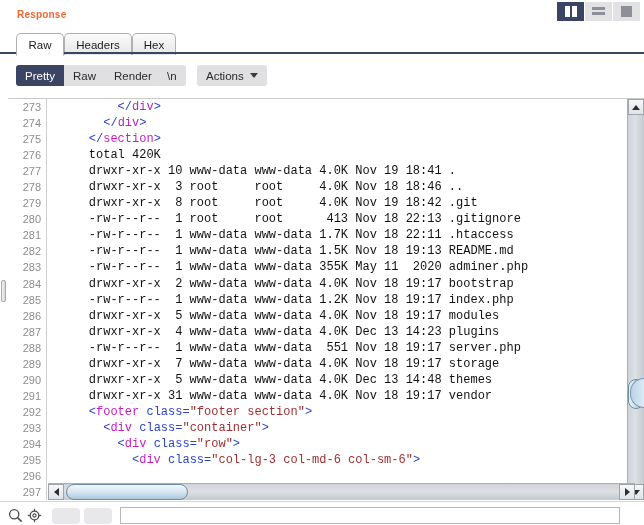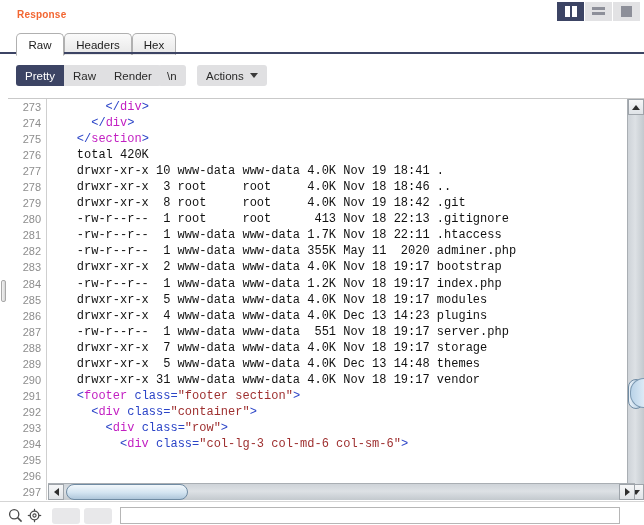--- a/index.html
+++ b/index.html
@@ -159,20 +159,21 @@
     width: 570px; height: 401px;
     overflow: hidden;
     font-family: "Liberation Mono", monospace;
     font-size: 12px;
   }
   .code-line {
     height: 16.05px;
     line-height: 16.05px;
     white-space: pre;
     color: #111111;
+    padding-left: 12px;
   }
   .t-punct { color: #2b44c7; }
   .t-tag   { color: #c21fc2; }
   .t-attr  { color: #2b44c7; }
   .t-val   { color: #9e2f2f; }
   .t-text  { color: #111111; }
 
   
   .vscroll {
     position: absolute; right: 0; top: 0;
@@ -395,20 +396,21 @@
     <div class="code" id="code">
         <div class="code-line"><span class="t-text">        </span><span class="t-punct">&lt;/</span><span class="t-tag">div</span><span class="t-punct">&gt;</span></div>
         <div class="code-line"><span class="t-text">      </span><span class="t-punct">&lt;/</span><span class="t-tag">div</span><span class="t-punct">&gt;</span></div>
         <div class="code-line"><span class="t-text">    </span><span class="t-punct">&lt;/</span><span class="t-tag">section</span><span class="t-punct">&gt;</span></div>
         <div class="code-line"><span class="t-text">    total 420K</span></div>
         <div class="code-line"><span class="t-text">    drwxr-xr-x 10 www-data www-data 4.0K Nov 19 18:41 .</span></div>
         <div class="code-line"><span class="t-text">    drwxr-xr-x  3 root     root     4.0K Nov 18 18:46 ..</span></div>
         <div class="code-line"><span class="t-text">    drwxr-xr-x  8 root     root     4.0K Nov 19 18:42 .git</span></div>
         <div class="code-line"><span class="t-text">    -rw-r--r--  1 root     root      413 Nov 18 22:13 .gitignore</span></div>
         <div class="code-line"><span class="t-text">    -rw-r--r--  1 www-data www-data 1.7K Nov 18 22:11 .htaccess</span></div>
+        <div class="code-line"><span class="t-text">    -rw-r--r--  1 www-data www-data 1.5K Nov 18 19:13 README.md</span></div>
         <div class="code-line"><span class="t-text">    -rw-r--r--  1 www-data www-data 355K May 11  2020 adminer.php</span></div>
         <div class="code-line"><span class="t-text">    drwxr-xr-x  2 www-data www-data 4.0K Nov 18 19:17 bootstrap</span></div>
         <div class="code-line"><span class="t-text">    -rw-r--r--  1 www-data www-data 1.2K Nov 18 19:17 index.php</span></div>
         <div class="code-line"><span class="t-text">    drwxr-xr-x  5 www-data www-data 4.0K Nov 18 19:17 modules</span></div>
         <div class="code-line"><span class="t-text">    drwxr-xr-x  4 www-data www-data 4.0K Dec 13 14:23 plugins</span></div>
         <div class="code-line"><span class="t-text">    -rw-r--r--  1 www-data www-data  551 Nov 18 19:17 server.php</span></div>
         <div class="code-line"><span class="t-text">    drwxr-xr-x  7 www-data www-data 4.0K Nov 18 19:17 storage</span></div>
         <div class="code-line"><span class="t-text">    drwxr-xr-x  5 www-data www-data 4.0K Dec 13 14:48 themes</span></div>
         <div class="code-line"><span class="t-text">    drwxr-xr-x 31 www-data www-data 4.0K Nov 18 19:17 vendor</span></div>
         <div class="code-line"><span class="t-text">    </span><span class="t-punct">&lt;</span><span class="t-tag">footer</span><span class="t-text"> </span><span class="t-attr">class</span><span class="t-punct">=</span><span class="t-val">"footer section"</span><span class="t-punct">&gt;</span></div>

